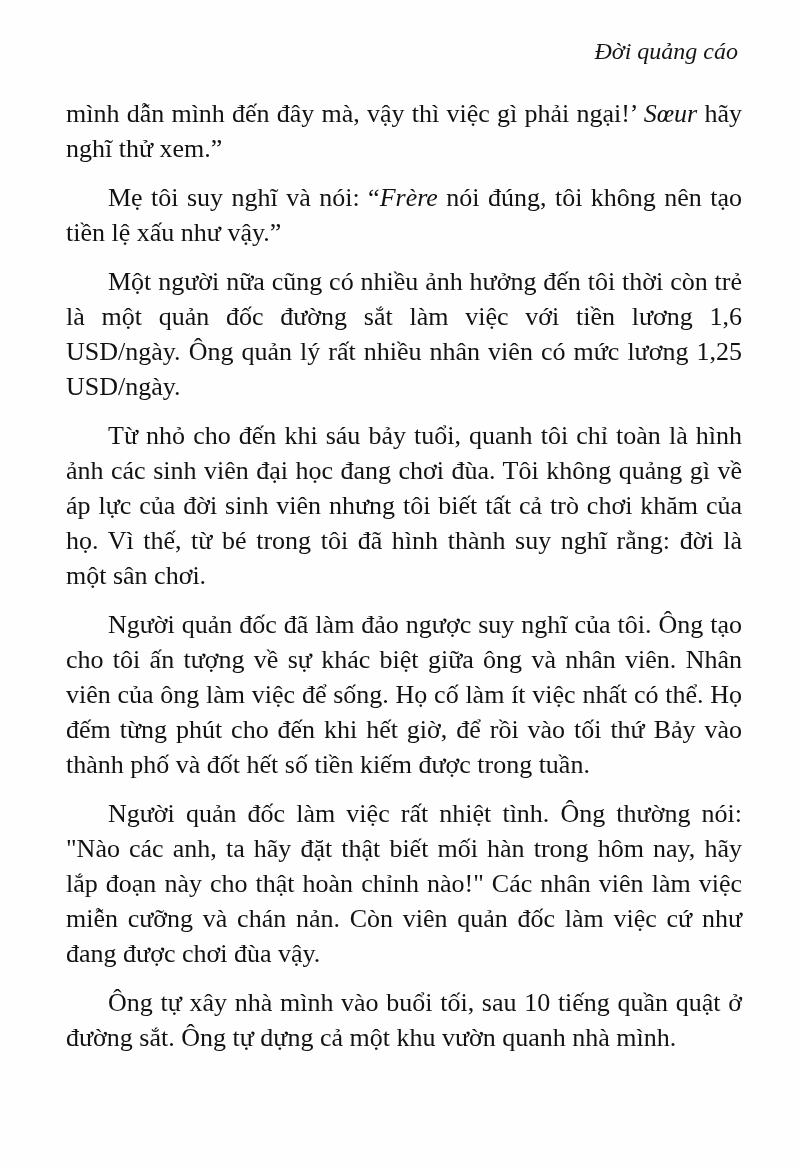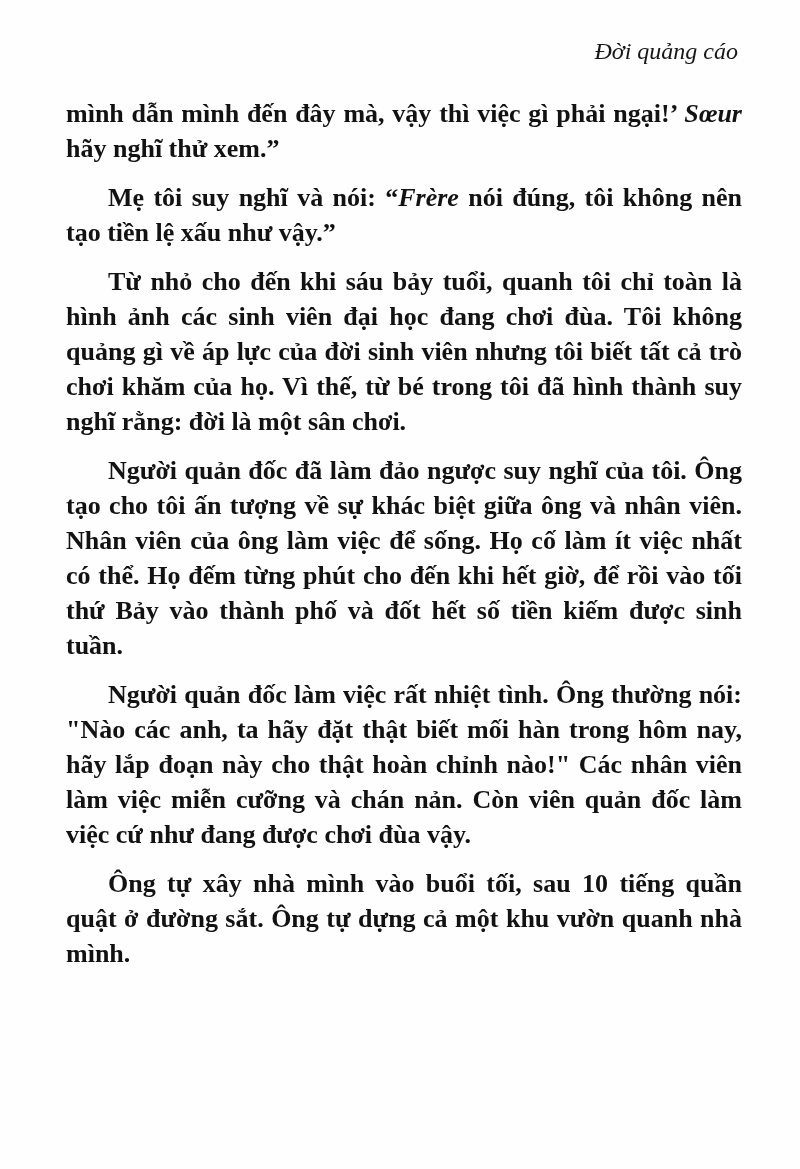--- a/index.html
+++ b/index.html
@@ -30,35 +30,35 @@
     position: absolute;
     top: 96px;
     left: 66px;
     width: 676px;
     font-size: 26px;
     line-height: 35px;
     text-align: justify;
   }
   .para {
     margin: 0 0 14px 0;
-    font-weight: bold;
   }
   .para.indent {
     text-indent: 42px;
   }
   .em {
     font-style: italic;
   }
 </style>
 </head>
 <body>
 
 <div class="page">
   <div class="running-header">Đời quảng cáo</div>
   <div class="page-body">
       <p class="para"><span>mình dẫn mình đến đây mà, vậy thì việc gì phải ngại!’ </span><span class="em">Sœur</span><span> hãy nghĩ thử xem.”</span></p>
       <p class="para indent"><span>Mẹ tôi suy nghĩ và nói: “</span><span class="em">Frère</span><span> nói đúng, tôi không nên tạo tiền lệ xấu như vậy.”</span></p>
+      <p class="para indent"><span>Một người nữa cũng có nhiều ảnh hưởng đến tôi thời còn trẻ là một quản đốc đường sắt làm việc với tiền lương 1,6 USD/ngày. Ông quản lý rất nhiều nhân viên có mức lương 1,25 USD/ngày.</span></p>
       <p class="para indent"><span>Từ nhỏ cho đến khi sáu bảy tuổi, quanh tôi chỉ toàn là hình ảnh các sinh viên đại học đang chơi đùa. Tôi không quảng gì về áp lực của đời sinh viên nhưng tôi biết tất cả trò chơi khăm của họ. Vì thế, từ bé trong tôi đã hình thành suy nghĩ rằng: đời là một sân chơi.</span></p>
-      <p class="para indent"><span>Người quản đốc đã làm đảo ngược suy nghĩ của tôi. Ông tạo cho tôi ấn tượng về sự khác biệt giữa ông và nhân viên. Nhân viên của ông làm việc để sống. Họ cố làm ít việc nhất có thể. Họ đếm từng phút cho đến khi hết giờ, để rồi vào tối thứ Bảy vào thành phố và đốt hết số tiền kiếm được sinh tuần.</span></p>
+      <p class="para indent"><span>Người quản đốc đã làm đảo ngược suy nghĩ của tôi. Ông tạo cho tôi ấn tượng về sự khác biệt giữa ông và nhân viên. Nhân viên của ông làm việc để sống. Họ cố làm ít việc nhất có thể. Họ đếm từng phút cho đến khi hết giờ, để rồi vào tối thứ Bảy vào thành phố và đốt hết số tiền kiếm được trong tuần.</span></p>
       <p class="para indent"><span>Người quản đốc làm việc rất nhiệt tình. Ông thường nói: "Nào các anh, ta hãy đặt thật biết mối hàn trong hôm nay, hãy lắp đoạn này cho thật hoàn chỉnh nào!" Các nhân viên làm việc miễn cưỡng và chán nản. Còn viên quản đốc làm việc cứ như đang được chơi đùa vậy.</span></p>
       <p class="para indent"><span>Ông tự xây nhà mình vào buổi tối, sau 10 tiếng quần quật ở đường sắt. Ông tự dựng cả một khu vườn quanh nhà mình.</span></p>
     </div>
 </div>
 
 </body></html>

